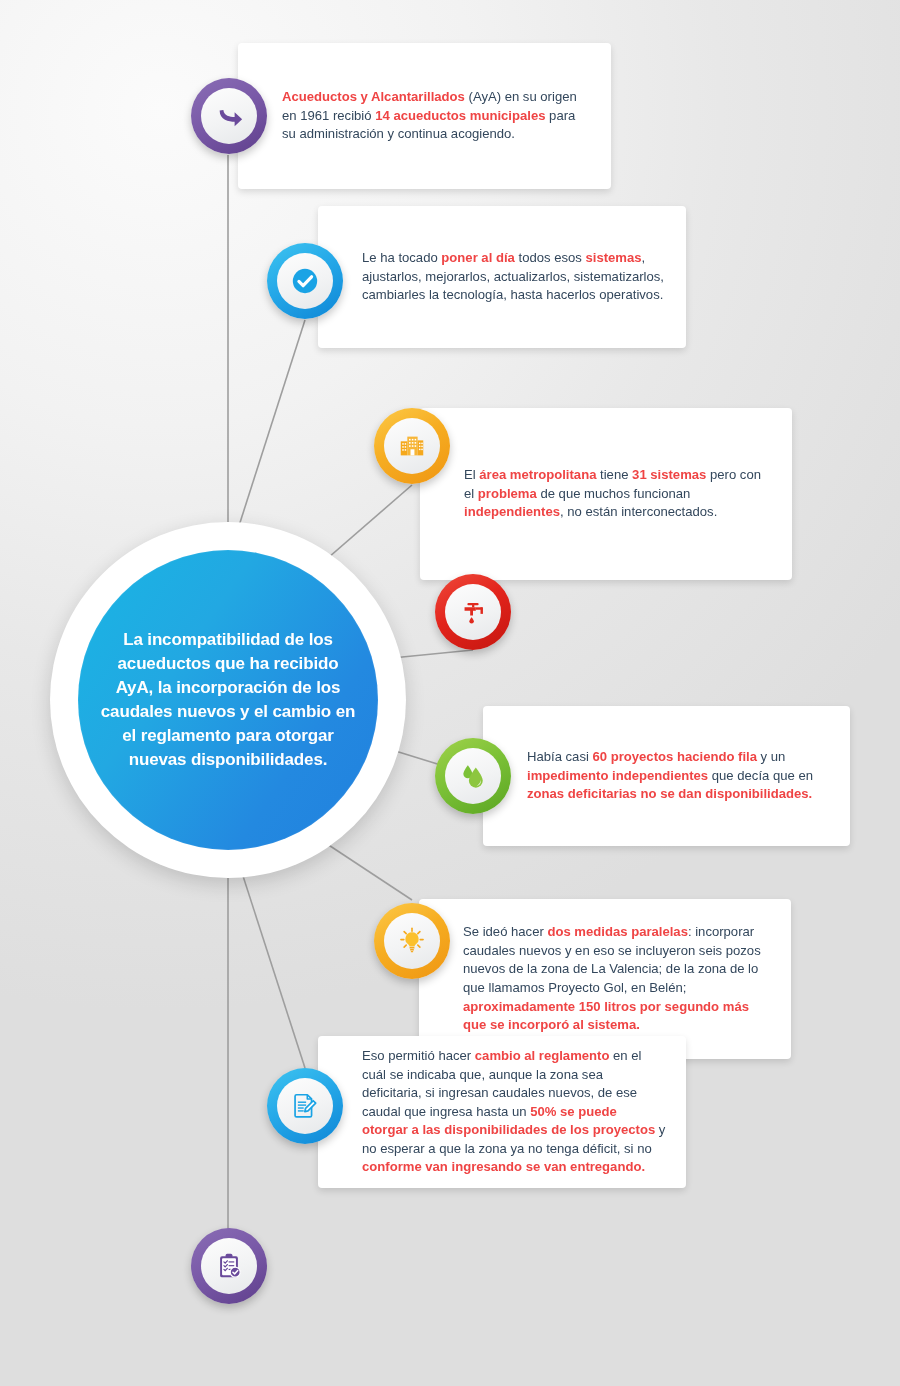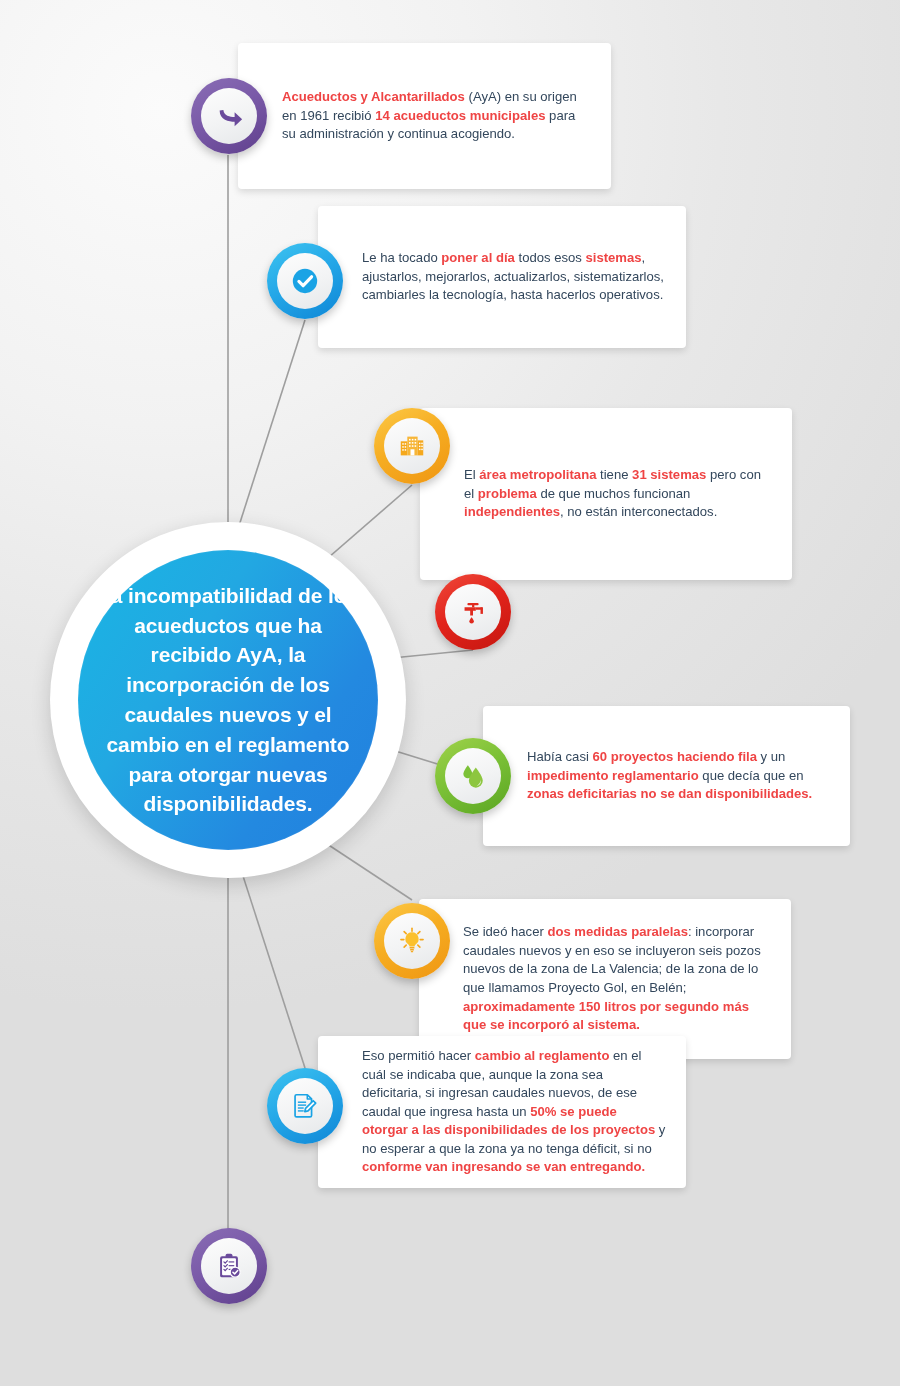--- a/index.html
+++ b/index.html
@@ -44,21 +44,21 @@
     background: linear-gradient(125deg, #19b5e4 0%, #22a8e2 35%, #2389e0 72%, #2180de 100%);
     display: flex;
     align-items: center;
     justify-content: center;
     z-index: 5;
     box-shadow: inset 0 0 0 1px rgba(255,255,255,0.05);
   }
   .hub-text {
     color: #ffffff;
     font-weight: bold;
-    font-size: 21px;
+    font-size: 17px;
     line-height: 1.42;
     text-align: center;
     width: 262px;
     letter-spacing: -0.15px;
   }
 
   
   .card {
     position: absolute;
     background: #ffffff;
@@ -188,21 +188,21 @@
         <rect x="15" y="8" width="2.4" height="3" fill="#e02a1e"></rect>
         <path d="M7 11 h12 v3.6 h-3 c0 3.6 0 5 0 5 h-3 v-5 h-6 Z" fill="#e02a1e"></path>
         <rect x="19" y="11" width="7" height="2.6" fill="#e02a1e"></rect>
         <rect x="24" y="11" width="2.6" height="7" fill="#e02a1e"></rect>
         <path d="M14.5 21.5 c0 0 -2.4 3 -2.4 4.4 a2.4 2.4 0 0 0 4.8 0 c0 -1.4 -2.4 -4.4 -2.4 -4.4 Z" fill="#e02a1e"></path>
       </svg>
     </div>
   </div>
 
   <div class="card" style="left:483px; top:706px; width:367px; height:140px;">
-    <div class="card-text" style="padding:0 22px 0 44px;">Había casi <b>60 proyectos haciendo fila</b> y un <b>impedimento reglamentario</b> que decía que en <b>zonas deficitarias no se dan disponibilidades.</b></div>
+    <div class="card-text" style="padding:0 22px 0 44px;">Había casi <b>60 proyectos haciendo fila</b> y un <b>impedimento independientes</b> que decía que en <b>zonas deficitarias no se dan disponibilidades.</b></div>
   </div>
   <div class="node green" style="left:435px; top:738px;">
     <div class="node-inner">
       <svg width="30" height="30" viewBox="0 0 32 32">
         <path d="M10.5 4.5 c0 0 -4.8 6.2 -4.8 9.2 a4.8 4.8 0 0 0 9.6 0 c0 -3 -4.8 -9.2 -4.8 -9.2 Z" fill="#7cc137"></path>
         <path d="M19 7 c0 0 -7.4 9.2 -7.4 14 a7.4 7.4 0 0 0 14.8 0 c0 -4.8 -7.4 -14 -7.4 -14 Z" fill="#8dc63f"></path>
         <path d="M24.5 20.2 c0.5 3 -1.6 5.9 -4.8 6.6 c2.6 -1.9 4.2 -4 4.8 -6.6 Z" fill="#ffffff" opacity="0.75"></path>
       </svg>
     </div>
   </div>

